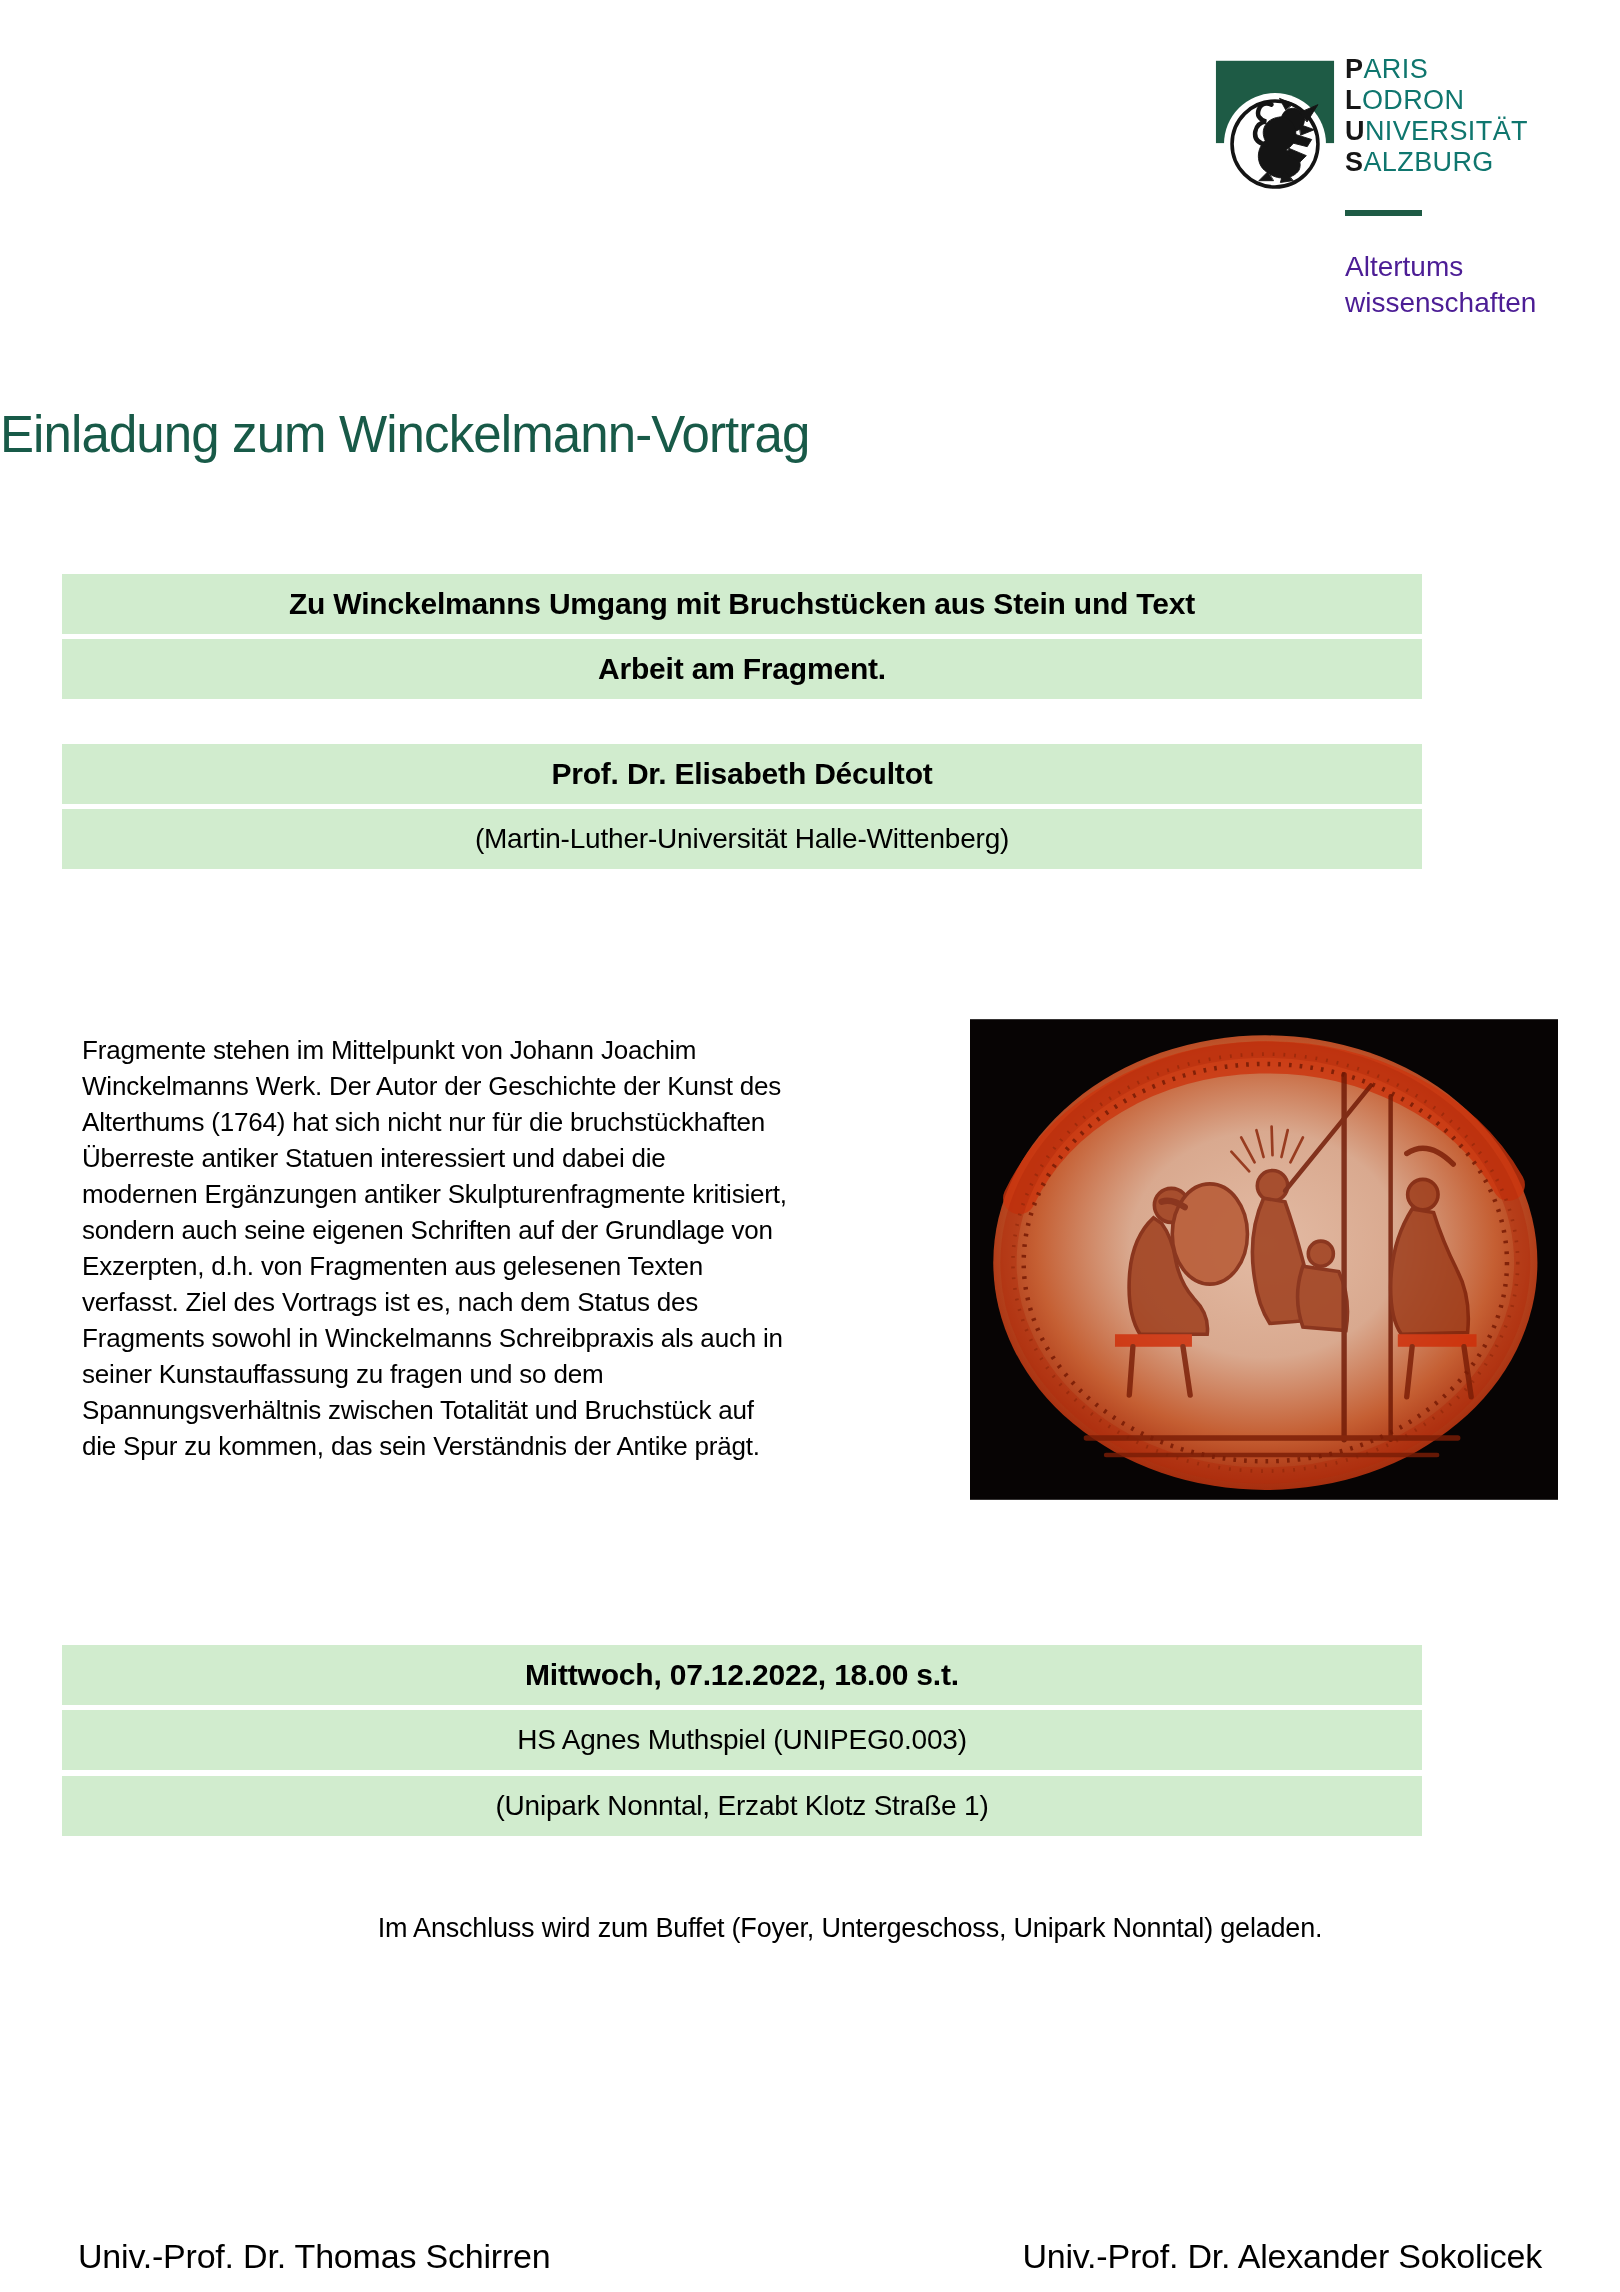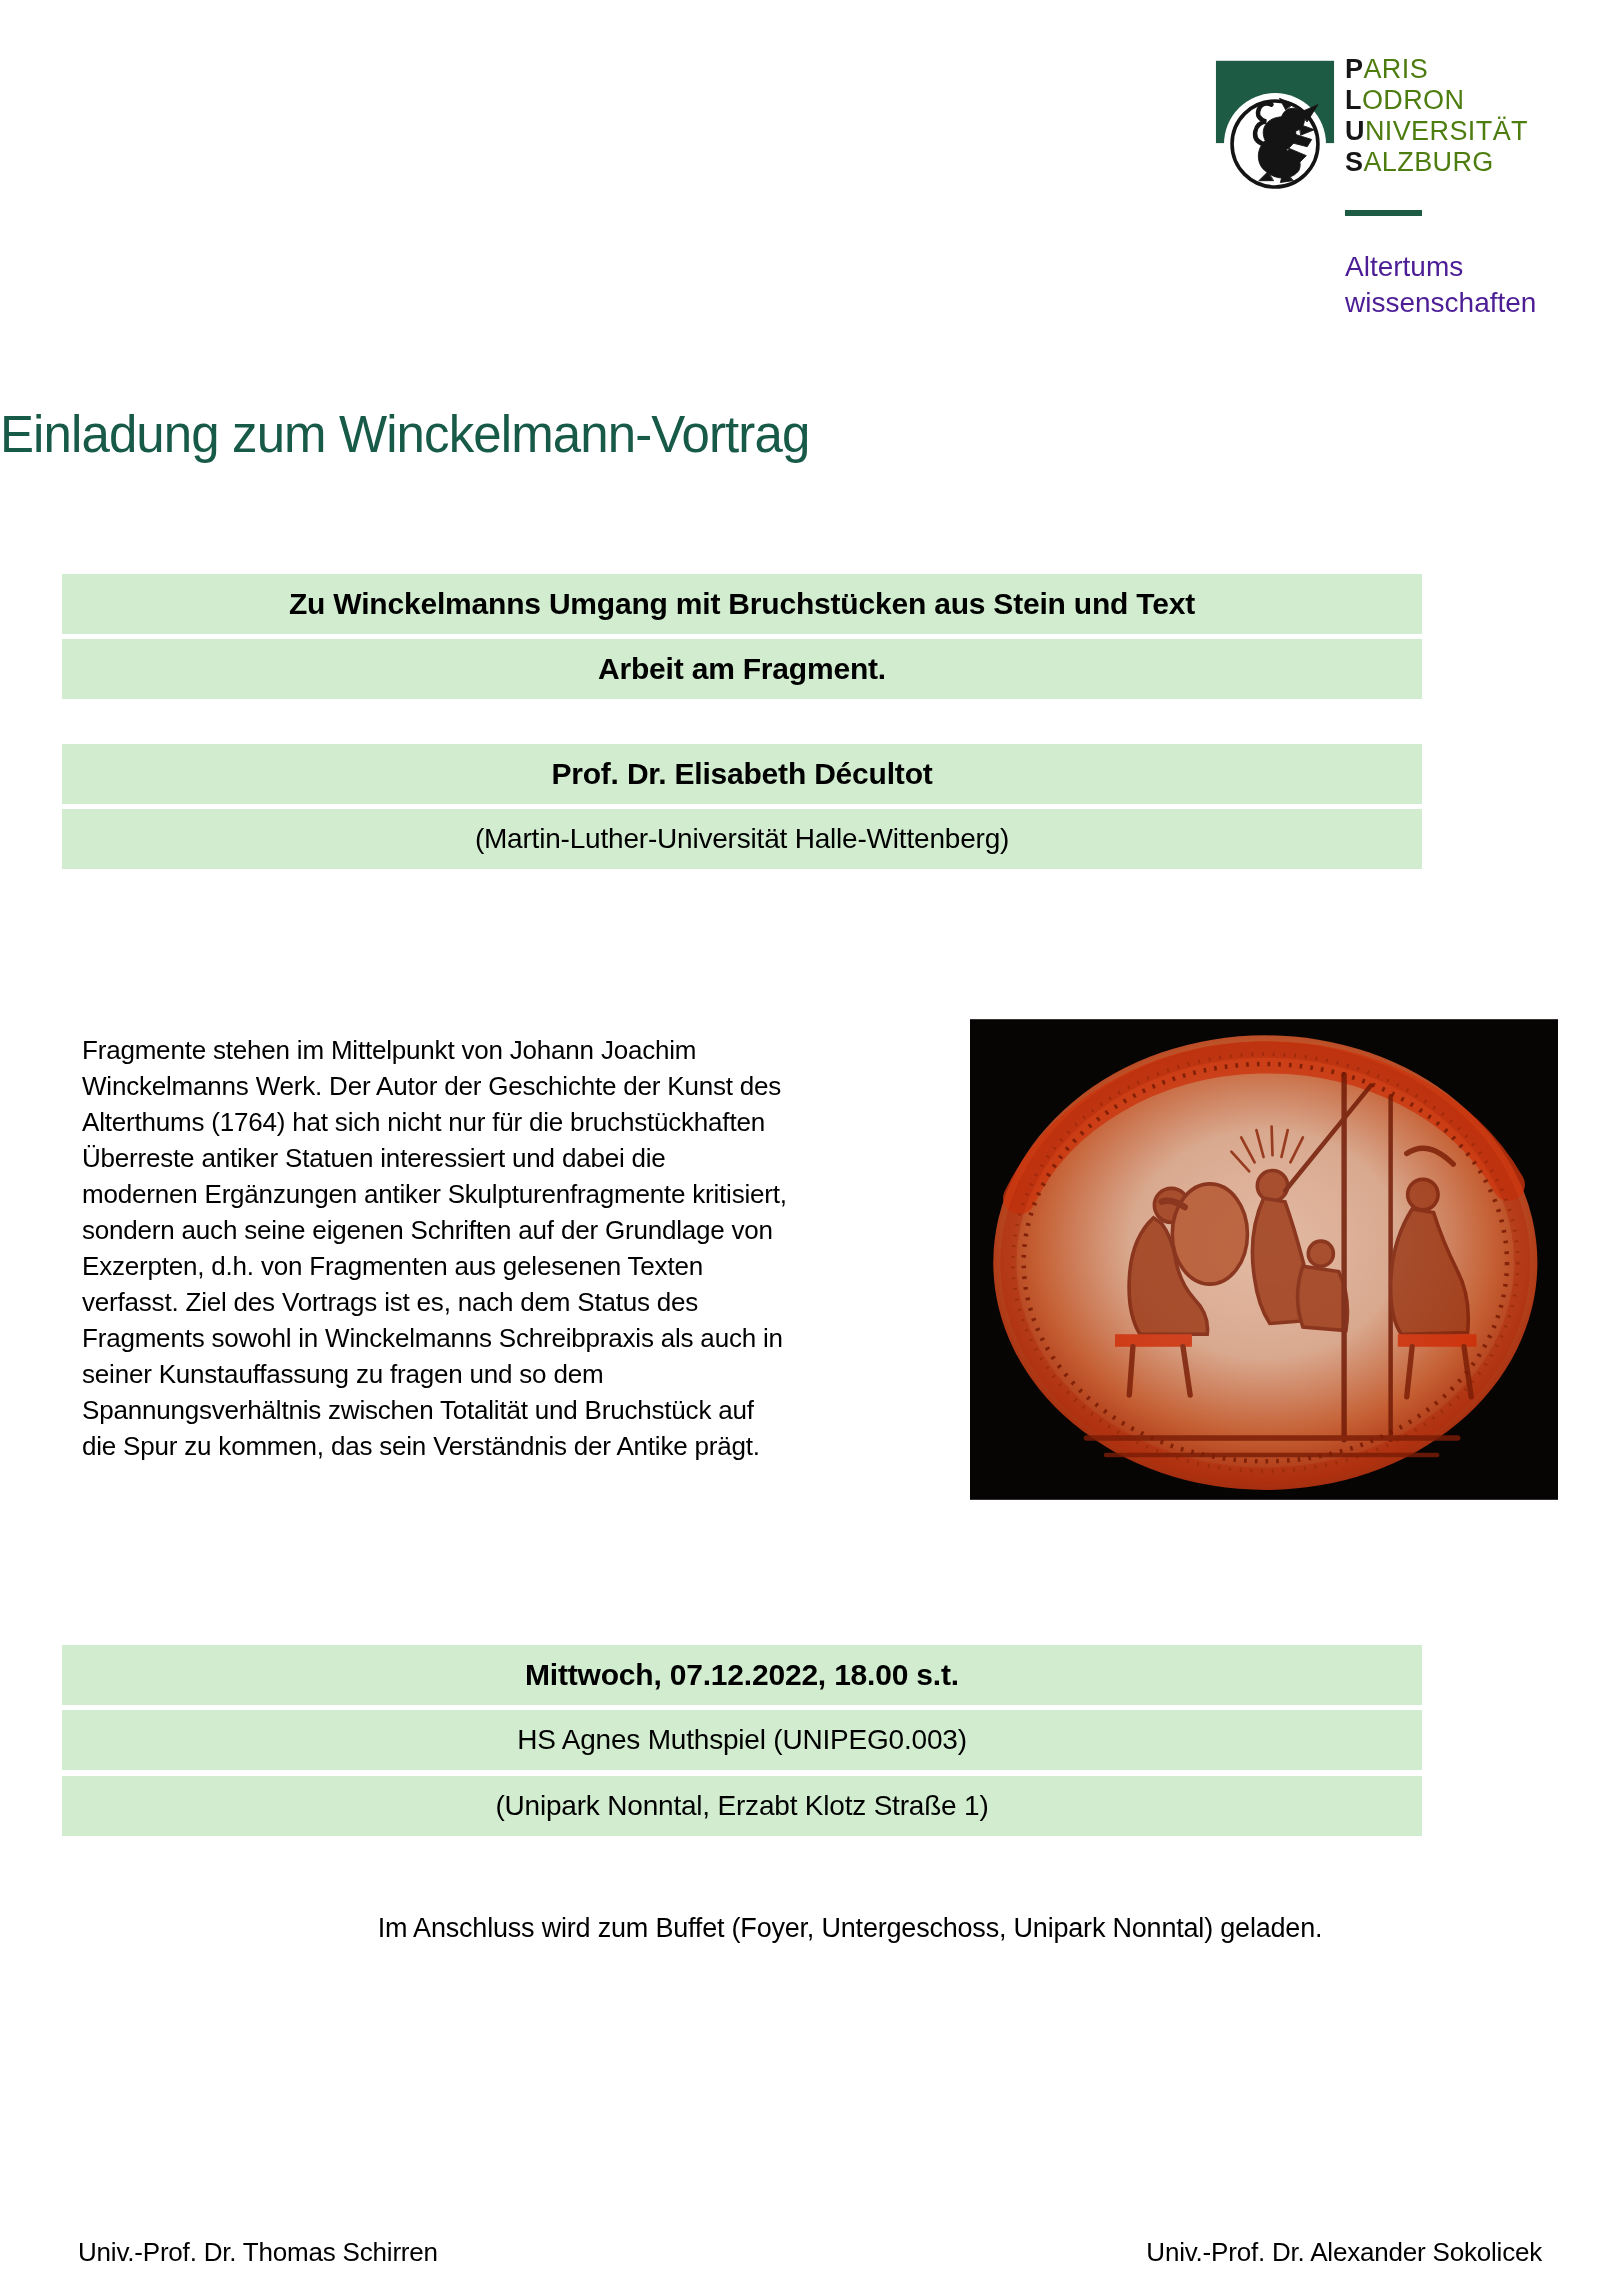--- a/index.html
+++ b/index.html
@@ -12,21 +12,21 @@
     color:#000;
     overflow:hidden;
   }
 
   
   .logo{position:absolute;left:1214px;top:52px;width:358px;height:269px;}
   .emblem{position:absolute;left:0;top:7.2px;width:122px;height:136px;}
   .brand{position:absolute;left:131px;top:1.8px;font-size:27px;line-height:31px;letter-spacing:0.4px;}
   .brand .line{white-space:nowrap;}
   .brand .initial{color:#161616;font-weight:bold;}
-  .brand .rest{color:#4d7c0f;font-weight:normal;}
+  .brand .rest{color:#0f766e;font-weight:normal;}
   .logo-divider{position:absolute;left:131px;top:158px;width:77px;height:6.3px;background:#1e5b45;}
   .dept{position:absolute;left:131px;top:197px;font-size:28px;line-height:36px;color:#4c1d95;}
 
   
   .main-title{
     position:absolute;left:0;top:405px;width:100%;
     font-size:51px;font-weight:400;
     color:#185a48;letter-spacing:-0.9px;margin:0;
   }
 
@@ -50,21 +50,21 @@
   .gem svg{display:block;width:100%;height:100%;}
 
   
   .buffet{
     position:absolute;left:0;top:1913px;width:100%;margin:0;
     text-align:center;font-size:27px;letter-spacing:-0.2px;padding-left:40px;
   }
   .page-footer{
     position:absolute;left:78px;right:78px;top:2237px;
     display:flex;justify-content:space-between;
-    font-size:26px;letter-spacing:-0.2px;
+    font-size:34px;letter-spacing:-0.2px;
   }
 </style>
 </head>
 <body>
 
 <div id="page">
 
   <header class="logo">
     <svg class="emblem" viewBox="0 0 136 152" xmlns="http://www.w3.org/2000/svg" aria-hidden="true">
       <rect x="2" y="2" width="132" height="92" fill="#1e5b45"></rect>

